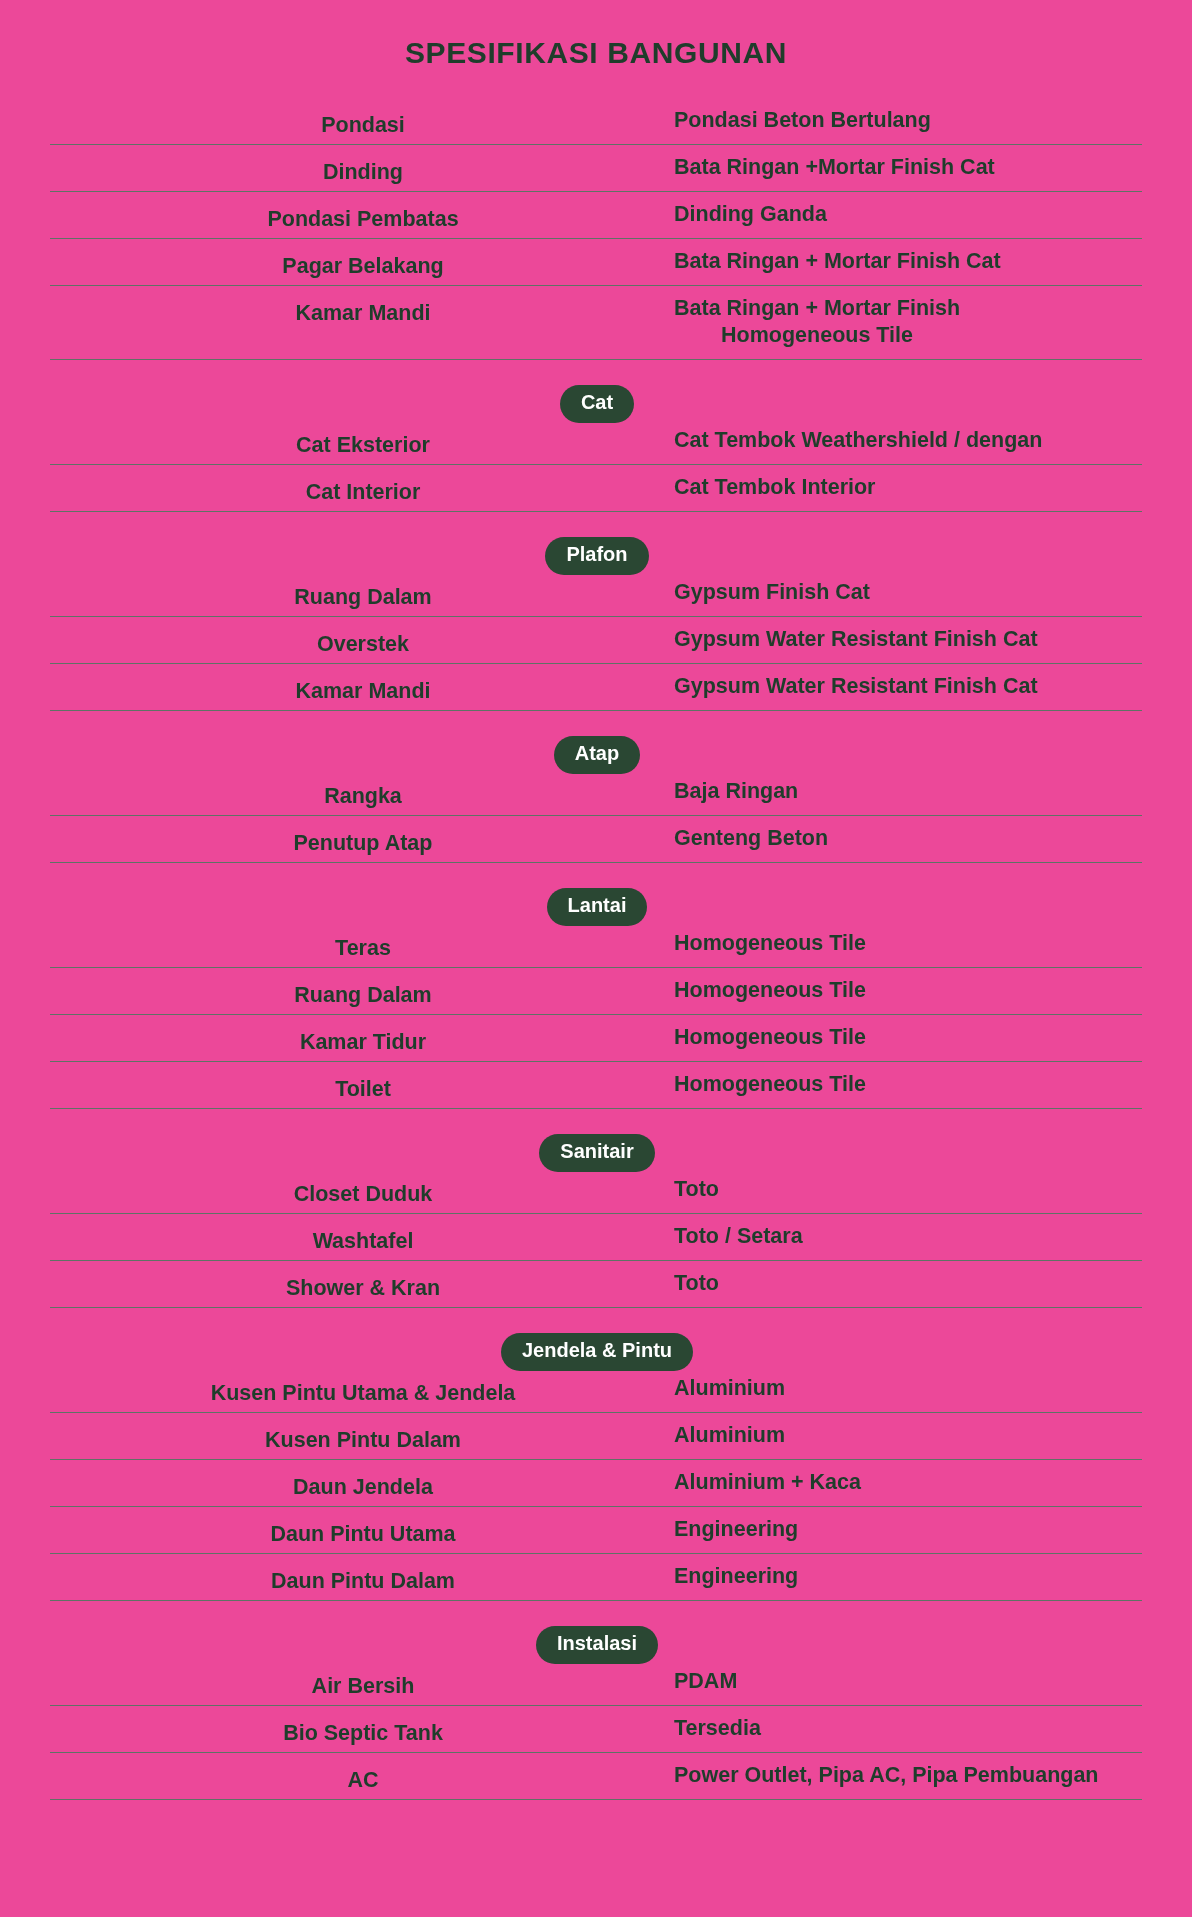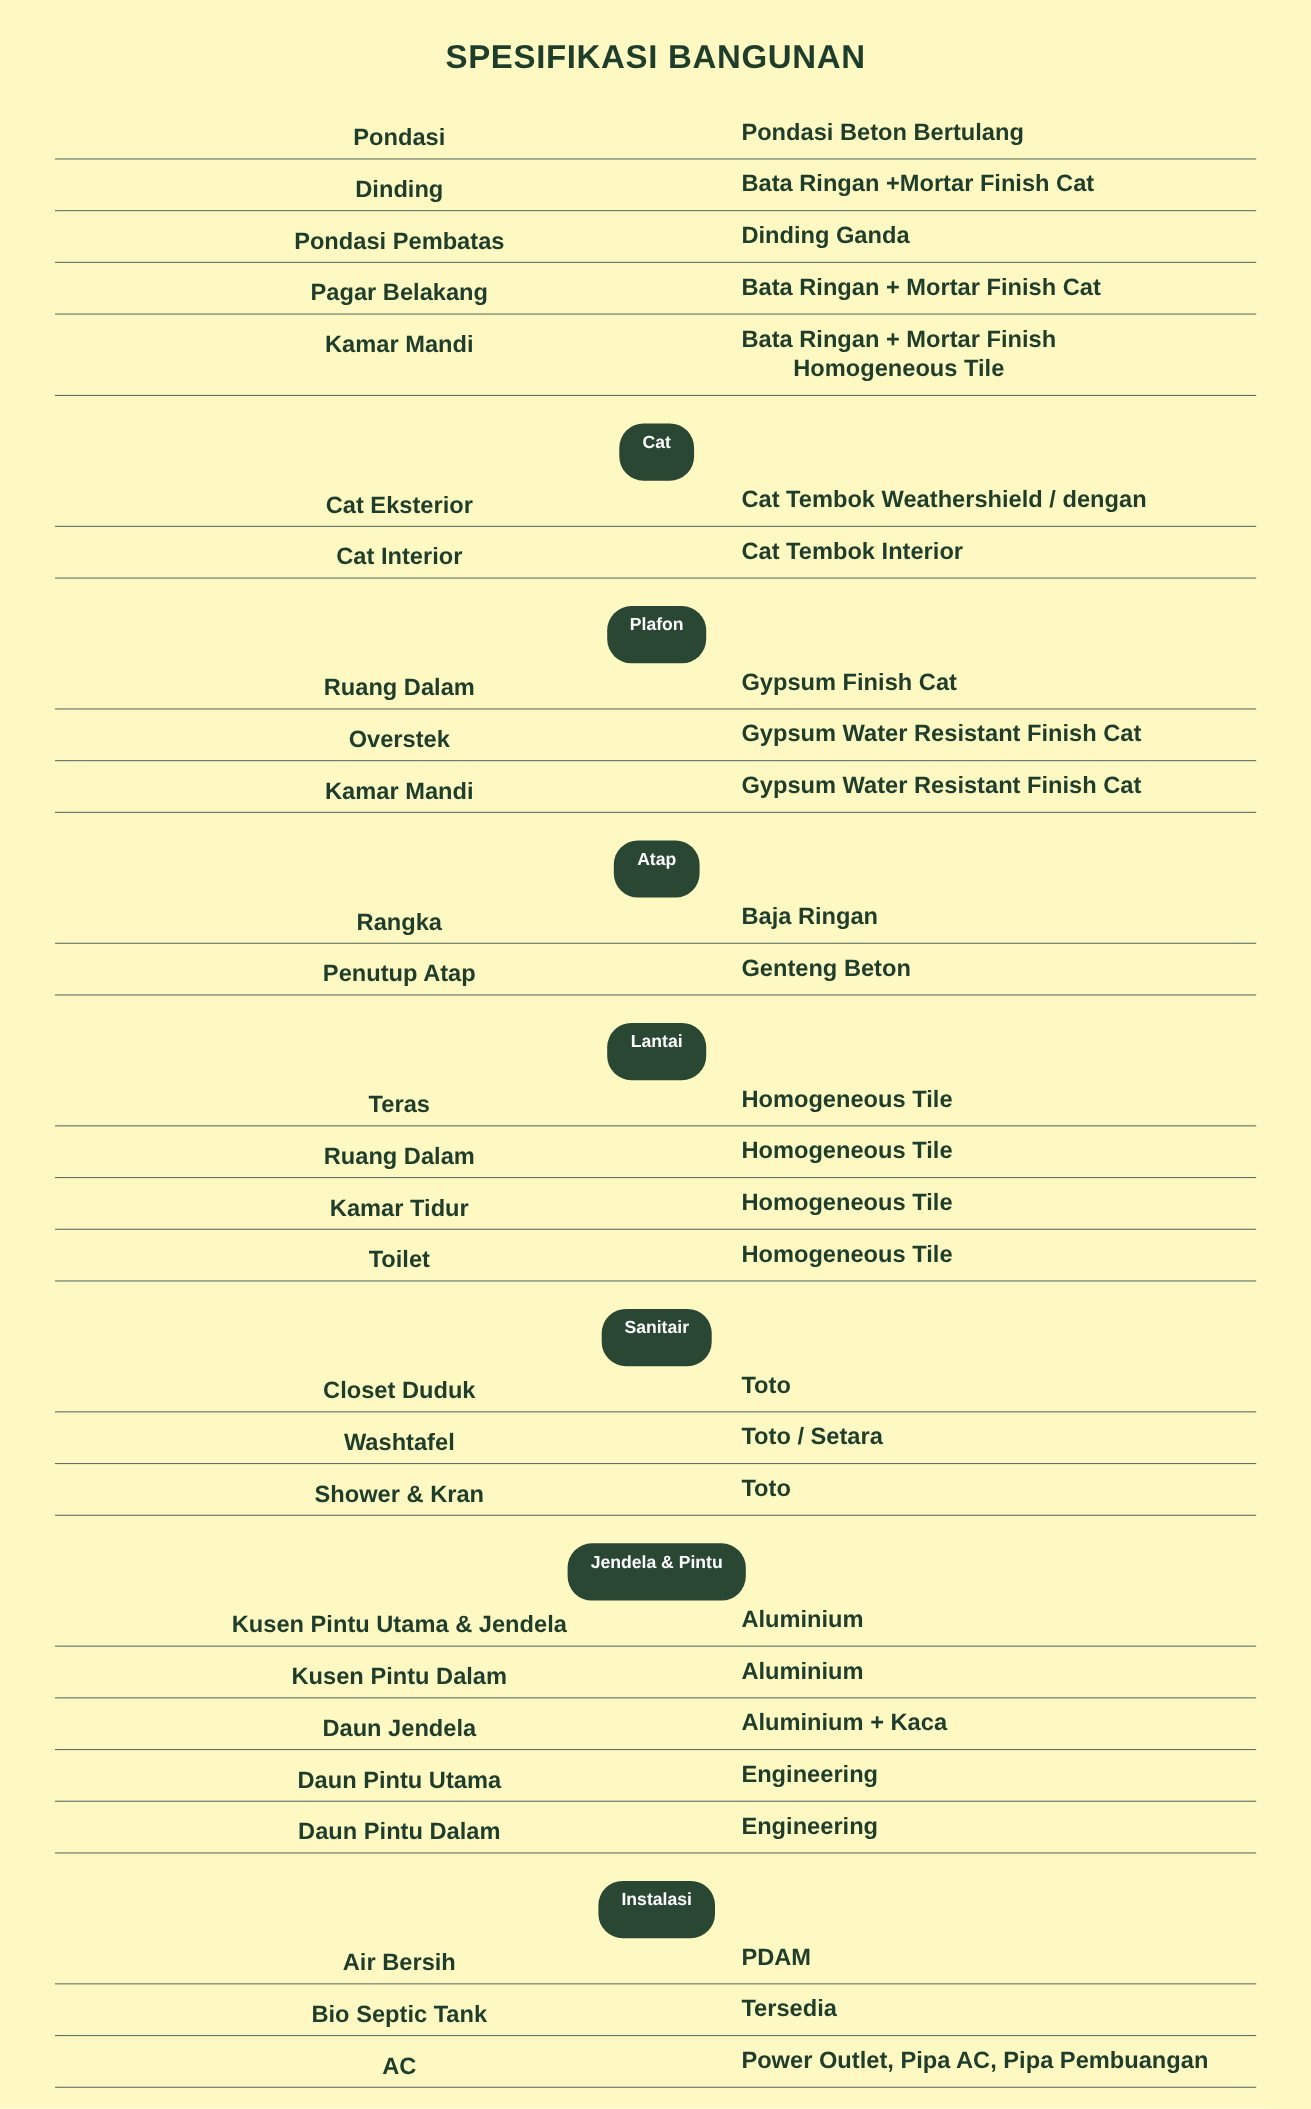--- a/index.html
+++ b/index.html
@@ -13,38 +13,38 @@
     width:1192px;
     font-family:"Liberation Sans","DejaVu Sans",sans-serif;
     color:var(--text);
   }
   .page{
     width:1192px;
     height:1917px;
     box-sizing:border-box;
     padding:36px 46px 0 46px;
     overflow:hidden;
-    background:#fef9c3;
+    background:#ec4899;
   }
   .title{
     margin:0 0 28px 0;
     text-align:center;
     font-size:30px;
     font-weight:700;
     letter-spacing:0.6px;
     color:var(--text);
   }
   .section{margin:4px;text-align:center;}
   .badge{
     display:inline-block;
     margin:21px 0 0 2px;
-    padding:6px 21px 23px 21px;
+    padding:6px 21px 9px 21px;
     background:var(--badge-bg);
     color:var(--badge-text);
-    font-size:16px;
+    font-size:20px;
     font-weight:700;
     line-height:23px;
     border-radius:22px;
   }
   .row{
     display:flex;
     align-items:flex-start;
     padding:14px 0 5px 0;
     border-bottom:1.5px solid var(--divider);
   }

